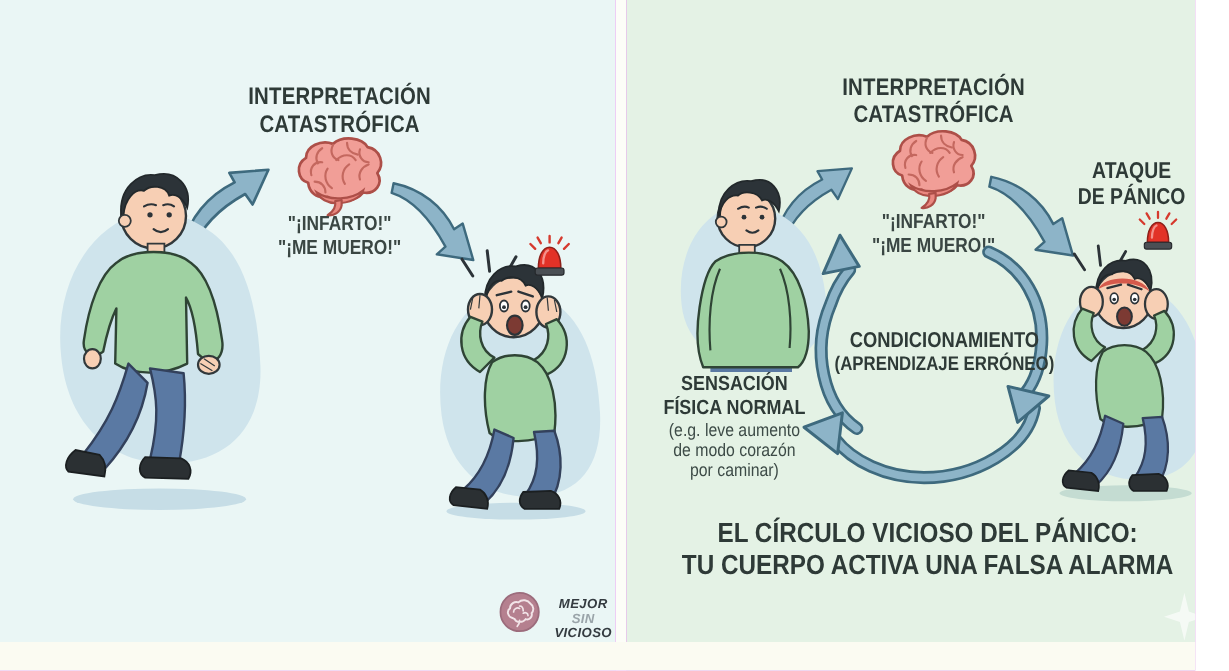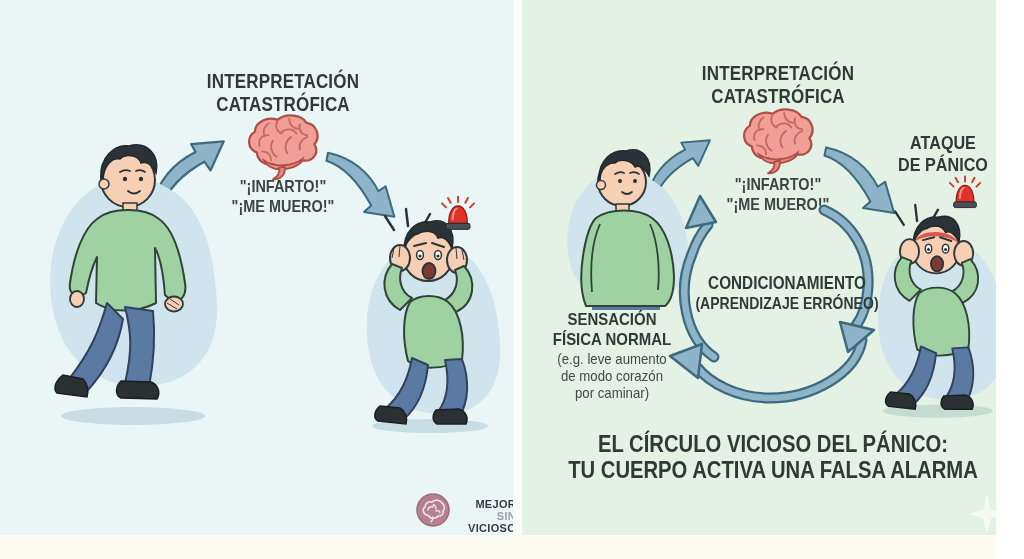--- a/index.html
+++ b/index.html
@@ -15,22 +15,22 @@
   .cx85{transform:scaleX(.85);transform-origin:50% 50%;}
   .cx88{transform:scaleX(.88);transform-origin:50% 50%;}
   .t-title{font-size:20px;font-weight:700;letter-spacing:.2px;}
   .t-quote{font-size:17px;font-weight:700;color:#3a4643;}
   .t-label{font-size:19px;font-weight:700;}
   .t-cond1{font-size:18px;font-weight:700;}
   .t-cond2{font-size:16.5px;font-weight:700;}
   .t-sens-b{font-size:17px;font-weight:700;}
   .t-sens-r{font-size:15px;font-weight:400;color:#3d4b47;line-height:1.12;}
   .t-footer{font-size:23px;font-weight:700;line-height:1.13;}
-  .logo-row{font-size:11px;line-height:12px;text-align:right;color:#343b40;
-            font-weight:700;letter-spacing:.3px;}
+  .logo-row{font-size:11px;line-height:12px;text-align:center;color:#343b40;
+            font-weight:700;letter-spacing:.3px;font-style:italic;}
   .logo-light{color:#9aa4a9;font-weight:700;}
   .sparkle{clip-path:polygon(50% 0%,61% 39%,100% 50%,61% 61%,50% 100%,39% 61%,0% 50%,39% 39%);
            background:rgba(255,255,255,.62);}
   svg{display:block;}
 </style>
 </head>
 <body>
 
 <div class="canvas">
 

